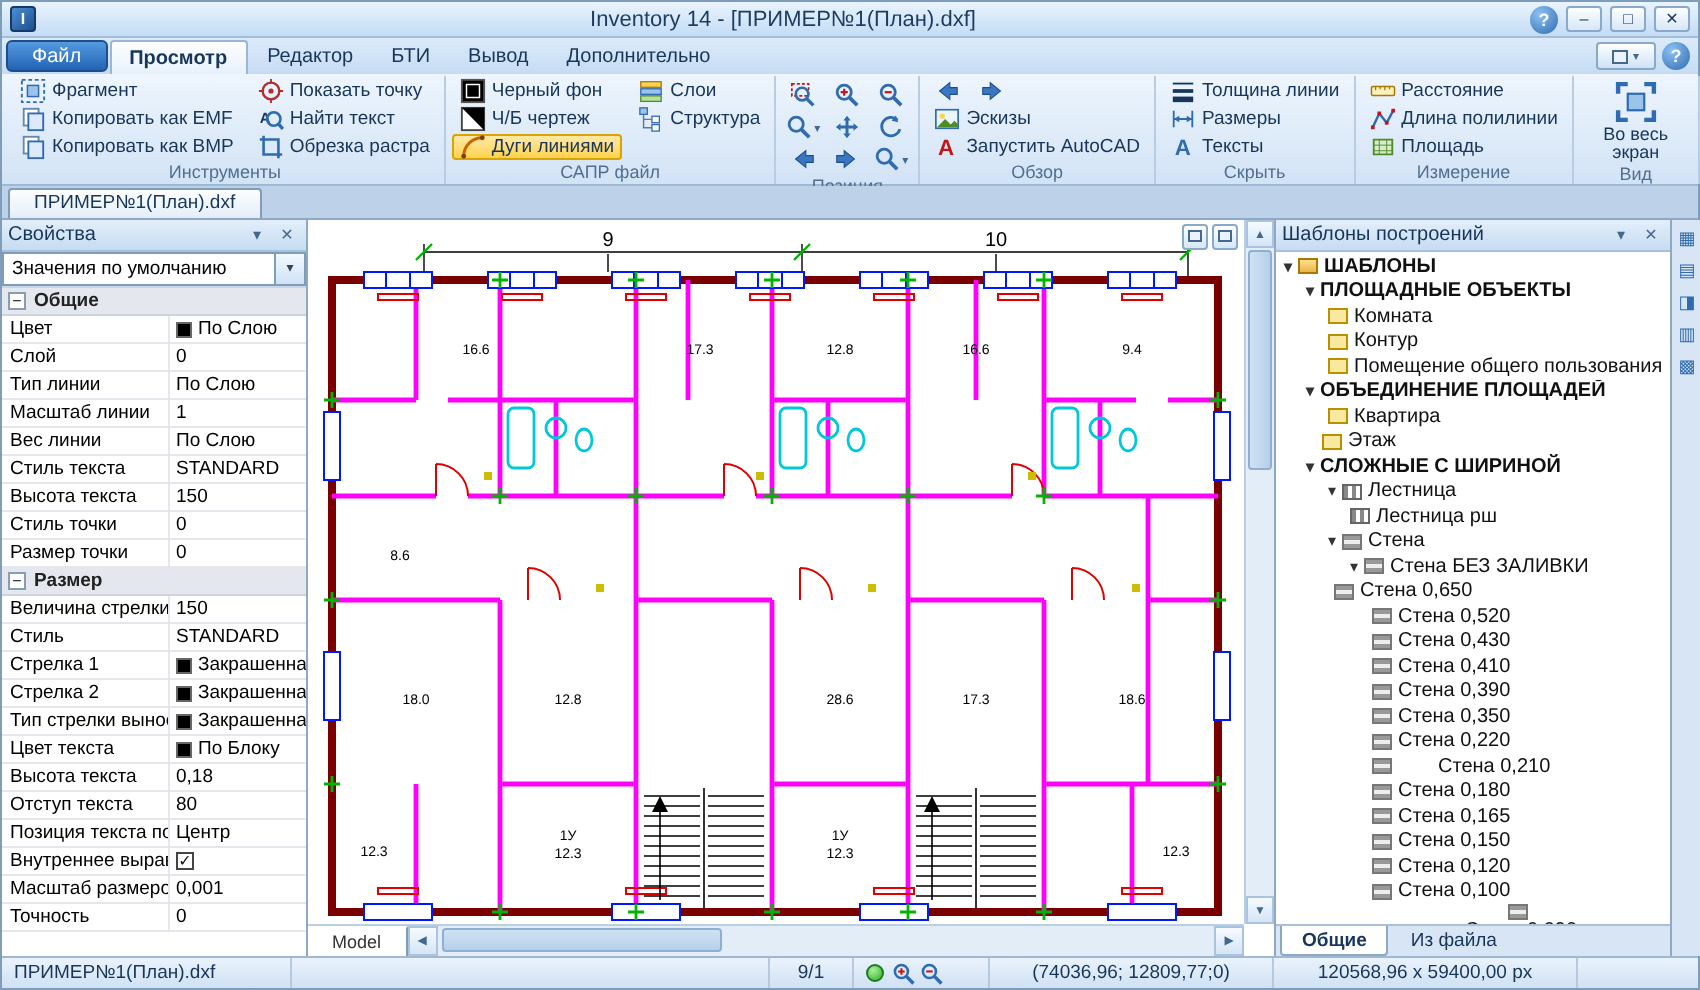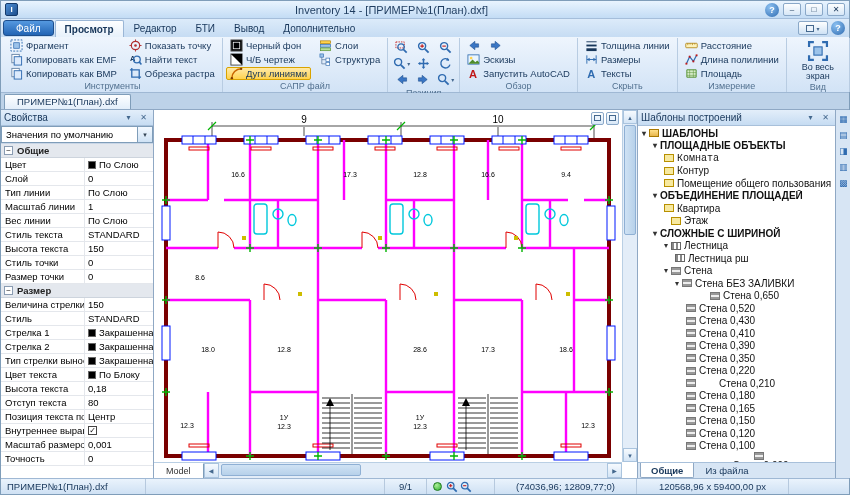--- a/index.html
+++ b/index.html
@@ -815,41 +815,41 @@
       <div id="ttree">
           <div class="titem tbold" style="padding-left: 4px;">
             <span class="tarrow">▾</span>
             <span class="ticon ticon-folder"></span>
             <span>ШАБЛОНЫ</span>
           </div>
           <div class="titem tbold" style="padding-left: 15px;">
             <span class="tarrow">▾</span>
             <span>ПЛОЩАДНЫЕ ОБЪЕКТЫ</span>
           </div>
-          <div class="titem" style="padding-left: 26px; font-family: Liberation Mono, monospace;">
+          <div class="titem" style="padding-left: 26px;">
             <span class="ticon ticon-room"></span>
             <span>Комната</span>
           </div>
           <div class="titem" style="padding-left: 26px;">
             <span class="ticon ticon-room"></span>
             <span>Контур</span>
           </div>
           <div class="titem" style="padding-left: 26px;">
             <span class="ticon ticon-room"></span>
             <span>Помещение общего пользования</span>
           </div>
           <div class="titem tbold" style="padding-left: 15px;">
             <span class="tarrow">▾</span>
             <span>ОБЪЕДИНЕНИЕ ПЛОЩАДЕЙ</span>
           </div>
           <div class="titem" style="padding-left: 26px;">
             <span class="ticon ticon-room"></span>
             <span>Квартира</span>
           </div>
-          <div class="titem" style="padding-left: 33px;">
+          <div class="titem" style="padding-left: 23px;">
             <span class="ticon ticon-room"></span>
             <span>Этаж</span>
           </div>
           <div class="titem tbold" style="padding-left: 15px;">
             <span class="tarrow">▾</span>
             <span>СЛОЖНЫЕ С ШИРИНОЙ</span>
           </div>
           <div class="titem" style="padding-left: 26px;">
             <span class="tarrow">▾</span>
             <span class="ticon ticon-stairs"></span>
@@ -862,21 +862,21 @@
           <div class="titem" style="padding-left: 26px;">
             <span class="tarrow">▾</span>
             <span class="ticon ticon-wall"></span>
             <span>Стена</span>
           </div>
           <div class="titem" style="padding-left: 37px;">
             <span class="tarrow">▾</span>
             <span class="ticon ticon-wall"></span>
             <span>Стена БЕЗ ЗАЛИВКИ</span>
           </div>
-          <div class="titem" style="padding-left: 72px;">
+          <div class="titem" style="padding-left: 29px;">
             <span class="ticon ticon-wall"></span>
             <span>Стена 0,650</span>
           </div>
           <div class="titem" style="padding-left: 48px;">
             <span class="ticon ticon-wall"></span>
             <span>Стена 0,520</span>
           </div>
           <div class="titem" style="padding-left: 48px;">
             <span class="ticon ticon-wall"></span>
             <span>Стена 0,430</span>

